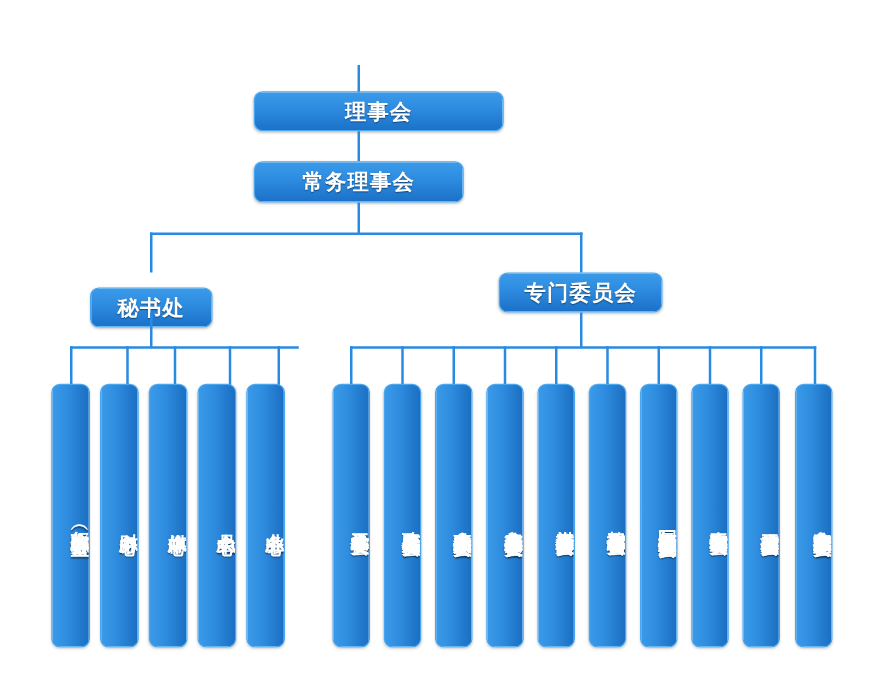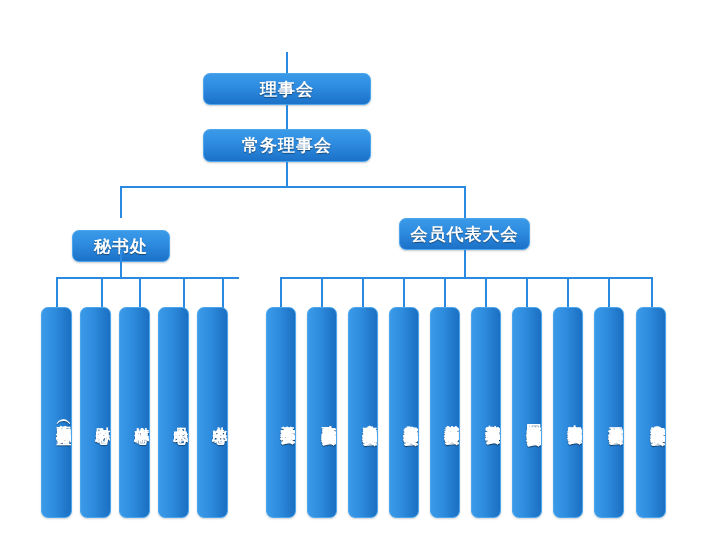--- a/index.html
+++ b/index.html
@@ -73,41 +73,41 @@
   }
 </style>
 </head>
 <body>
 
 <div id="chart-root">
 
 
   <div class="line vline" style="left:286px; top:52px; height:22px;"></div>
 
-  <div class="hbox" style="left:203px; top:73px; width:168px; height:32px;">
+  <div class="hbox" style="left:203px; top:73px; width:200px; height:32px;">
     <span>理事会</span>
   </div>
 
   <div class="line vline" style="left:286px; top:105px; height:24px;"></div>
 
   <div class="hbox" style="left:203px; top:129px; width:168px; height:33px;">
     <span>常务理事会</span>
   </div>
 
   <div class="line vline" style="left:286px; top:162px; height:25px;"></div>
   <div class="line hline" style="left:120px; top:186px; width:346px;"></div>
   <div class="line vline" style="left:120px; top:186px; height:32px;"></div>
   <div class="line vline" style="left:464px; top:186px; height:32px;"></div>
 
   <div class="hbox" style="left:72px; top:218px; width:98px; height:32px;margin-top:12px;">
     <span>秘书处</span>
   </div>
 
   <div class="hbox" style="left:399px; top:218px; width:131px; height:32px;">
-    <span>会员代表大会</span>
+    <span>专门委员会</span>
   </div>
 
   <div class="line vline" style="left:120px; top:250px; height:28px;"></div>
   <div class="line hline" style="left:56px; top:277px; width:183px;"></div>
 
   <div class="line vline" style="left:56px; top:277px; height:31px;"></div>
   <div class="line vline" style="left:101px; top:277px; height:31px;"></div>
   <div class="line vline" style="left:139px; top:277px; height:31px;"></div>
   <div class="line vline" style="left:183px; top:277px; height:31px;"></div>
   <div class="line vline" style="left:222px; top:277px; height:31px;"></div>

